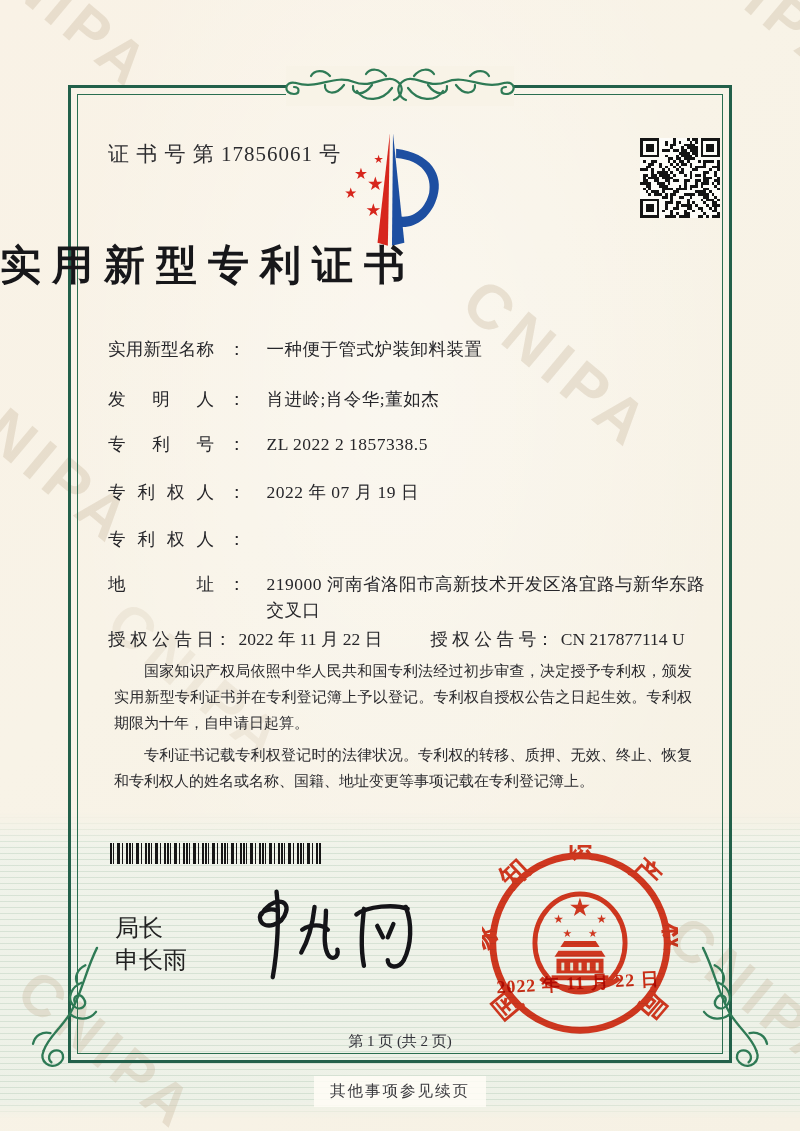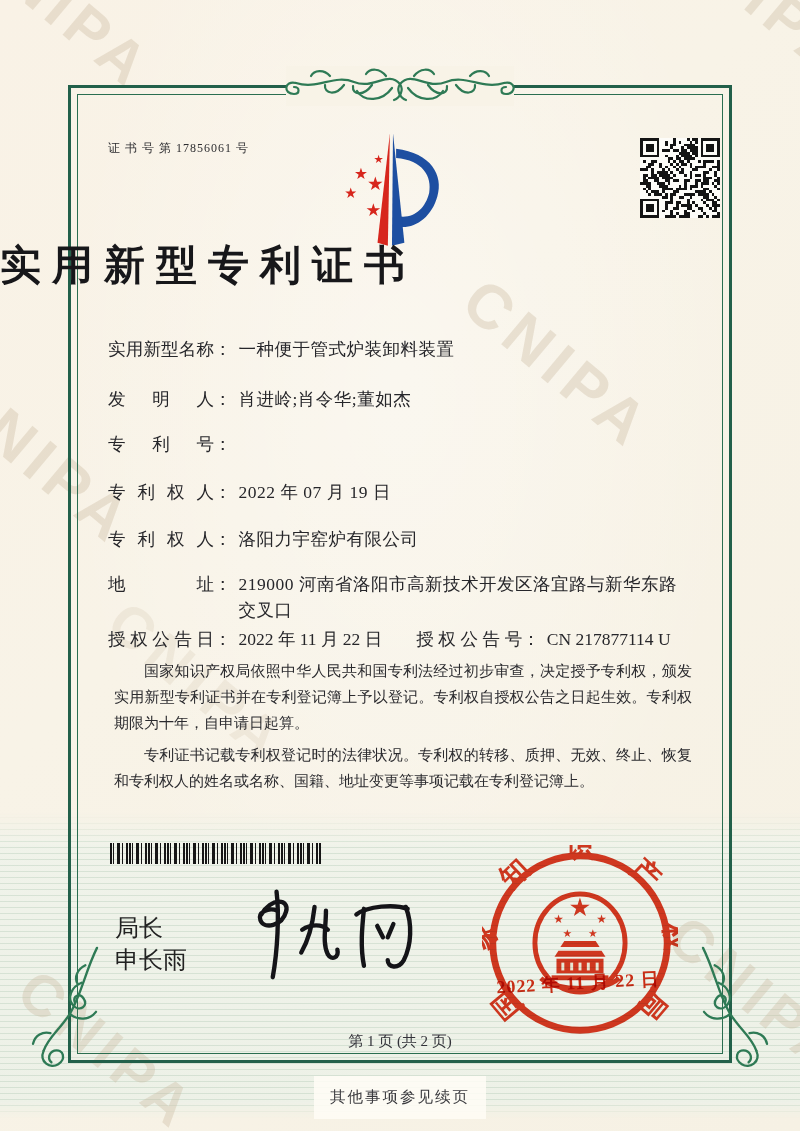--- a/index.html
+++ b/index.html
@@ -27,29 +27,29 @@
     transform:rotate(40deg);white-space:nowrap;user-select:none;
   }
   
   .frame-outer{position:absolute;left:68px;top:85px;right:68px;bottom:68px;border:3px solid #22604a;z-index:2;}
   .frame-inner{position:absolute;left:77px;top:94px;right:77px;bottom:77px;border:1px solid #2a6e50;z-index:2;}
   
   .ornament-top{position:absolute;left:280px;top:58px;z-index:3;}
   .flourish{position:absolute;z-index:3;}
   .flourish.right{transform:scaleX(-1);}
   
-  .cert-no{position:absolute;left:108px;top:140px;font-size:12px;letter-spacing:1px;color:#2d2d30;z-index:4;}
+  .cert-no{position:absolute;left:108px;top:140px;font-size:21px;letter-spacing:1px;color:#2d2d30;z-index:4;}
   .logo{position:absolute;left:336px;top:128px;z-index:4;}
   .qr{position:absolute;left:640px;top:138px;z-index:4;}
   .title{
     position:absolute;left:0;right:0;top:238px;text-align:left;z-index:4;
     font-size:41px;font-weight:700;letter-spacing:11px;color:#17171a;
   }
   
-  .row{position:absolute;left:108px;z-index:4;display:flex;align-items:flex-start;font-size:17.5px;line-height:26px;}
+  .row{position:absolute;left:108px;z-index:4;display:flex;align-items:flex-start;font-size:17.5px;line-height:26px;gap:14px;}
   .row .lab{display:inline-block;width:106px;text-align:justify;text-align-last:justify;white-space:nowrap;}
   .row .col{display:inline-block;margin-right:7px;}
   .row .val{display:inline-block;max-width:452px;letter-spacing:0.5px;}
   .row-name{top:336px;} .row-inventor{top:386px;align-items:flex-end;} .row-patno{top:431px;align-items:flex-end;}
   .row-appdate{top:479px;} .row-patentee{top:526px;} .row-address{top:571px;}
   .row-grant{top:626px;}
   .grant-pair{display:flex;}
   .grant-pair.second{margin-left:34px;align-items:center;}
   .grant-pair .lab2{display:inline-block;width:106px;text-align:justify;text-align-last:justify;white-space:nowrap;}
   
@@ -72,21 +72,21 @@
   .seal{position:absolute;left:482px;top:845px;z-index:5;mix-blend-mode:multiply;opacity:0.95;}
   .seal-date{
     position:absolute;left:488px;top:971px;width:180px;text-align:center;z-index:6;
     color:#d93018;font-size:18px;font-weight:600;letter-spacing:1px;
     transform:rotate(-3deg);mix-blend-mode:multiply;
   }
   
   .page-indicator{position:absolute;left:0;right:0;top:1032px;text-align:center;font-size:15px;color:#33333a;z-index:4;}
   .note{
     position:absolute;left:50%;top:1076px;transform:translateX(-50%);z-index:4;
-    background:rgba(255,253,246,0.85);padding:11px 16px;font-size:15.5px;color:#3a3a3e;letter-spacing:2px;
+    background:rgba(255,253,246,0.85);padding:5px 16px;font-size:15.5px;color:#3a3a3e;letter-spacing:2px;
   }
 </style>
 </head>
 <body>
 
 <div class="page">
 
   <div class="wave-band"></div>
 
   <div class="wm" style="left:-48px;top:-28px;font-size:60px;">CNIPA</div>
@@ -169,30 +169,30 @@
       <span class="val">一种便于管式炉装卸料装置</span>
   </div>
   <div class="row row-inventor">
     <span class="lab">发明人</span>
       <span class="col">：</span>
       <span class="val">肖进岭;肖令华;董如杰</span>
   </div>
   <div class="row row-patno">
     <span class="lab">专利号</span>
       <span class="col">：</span>
+      <span class="val">ZL 2022 2 1857338.5</span>
   </div>
   <div class="row row-appdate">
     <span class="lab">专利权人</span>
       <span class="col">：</span>
       <span class="val">2022 年 07 月 19 日</span>
   </div>
   <div class="row row-patentee">
     <span class="lab">专利权人</span>
       <span class="col">：</span>
-      <span class="val">洛阳力宇窑炉有限公司</span>
   </div>
   <div class="row row-address">
     <span class="lab">地址</span>
       <span class="col">：</span>
       <span class="val">219000  河南省洛阳市高新技术开发区洛宜路与新华东路交叉口</span>
   </div>
 
   <div class="row row-grant">
     <span class="grant-pair">
       <span class="lab2">授权公告日</span>

